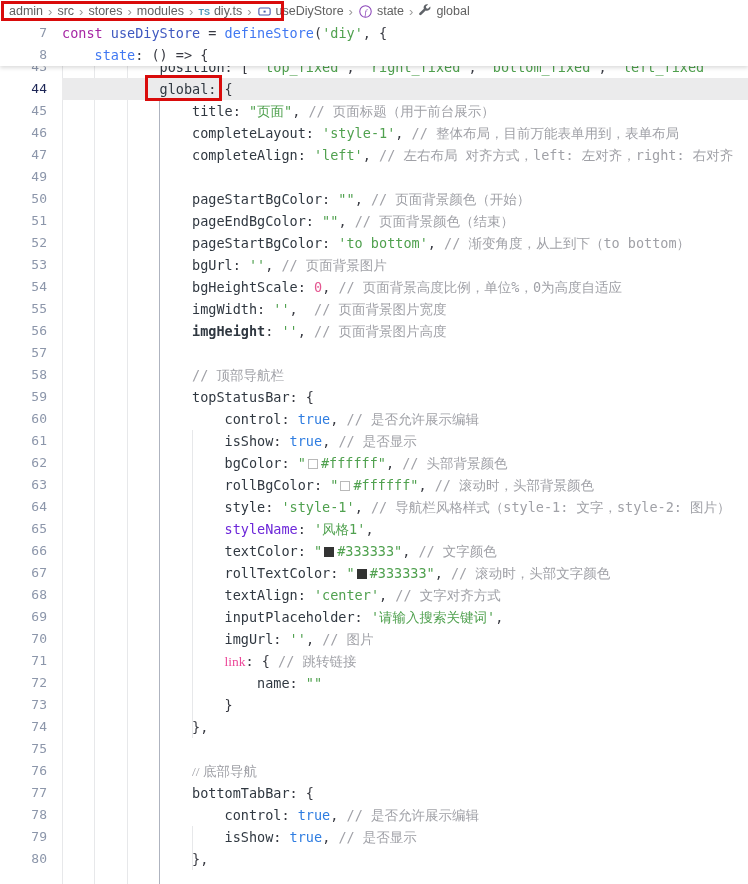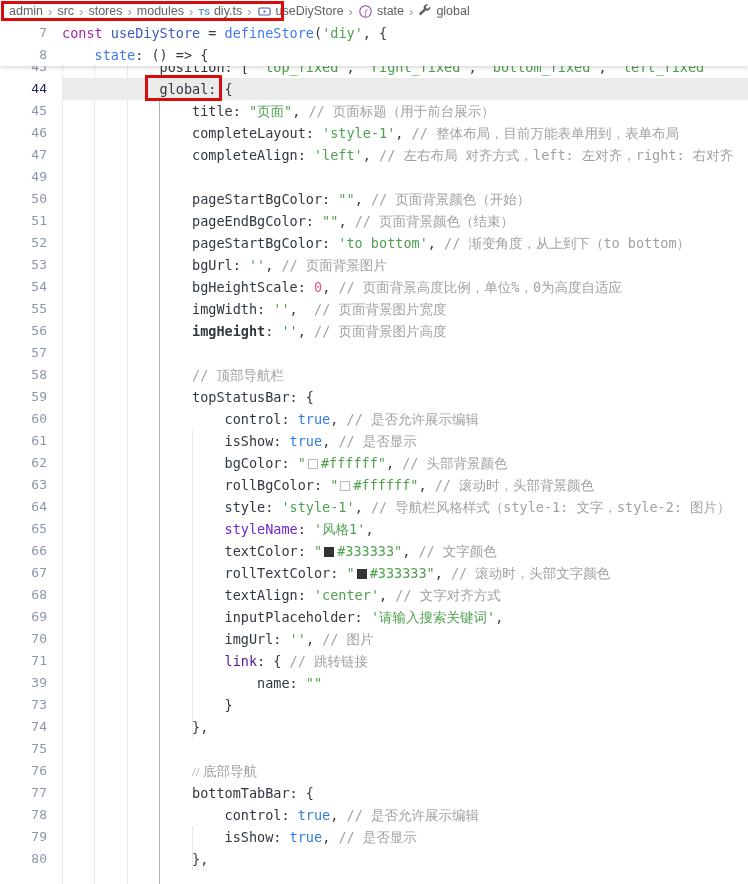--- a/index.html
+++ b/index.html
@@ -218,24 +218,24 @@
       <div class="row">
         <div class="ln">69</div>
         <div class="ct"><span style="color: rgb(56, 58, 66);">                    </span><span style="color: rgb(48, 56, 65);">inputPlaceholder</span><span style="color: rgb(56, 58, 66);">: </span><span style="color: rgb(80, 161, 79);">'请输入搜索关键词'</span><span style="color: rgb(56, 58, 66);">,</span></div>
       </div>
       <div class="row">
         <div class="ln">70</div>
         <div class="ct"><span style="color: rgb(56, 58, 66);">                    </span><span style="color: rgb(48, 56, 65);">imgUrl</span><span style="color: rgb(56, 58, 66);">: </span><span style="color: rgb(80, 161, 79);">''</span><span style="color: rgb(56, 58, 66);">, </span><span style="color: rgb(160, 161, 167);">// 图片</span></div>
       </div>
       <div class="row">
         <div class="ln">71</div>
-        <div class="ct"><span style="color: rgb(56, 58, 66);">                    </span><span style="color: #4c1d95;">link</span><span style="color: rgb(56, 58, 66);">: { </span><span style="color: rgb(160, 161, 167);">// 跳转链接</span></div>
-      </div>
-      <div class="row">
-        <div class="ln">39</div>
+        <div class="ct"><span style="color: rgb(56, 58, 66);">                    </span><span style="color: #ec4899; font-family: Liberation Serif, serif;">link</span><span style="color: rgb(56, 58, 66);">: { </span><span style="color: rgb(160, 161, 167);">// 跳转链接</span></div>
+      </div>
+      <div class="row">
+        <div class="ln">72</div>
         <div class="ct"><span style="color: rgb(56, 58, 66);">                        </span><span style="color: rgb(48, 56, 65);">name</span><span style="color: rgb(56, 58, 66);">: </span><span style="color: rgb(80, 161, 79);">""</span></div>
       </div>
       <div class="row">
         <div class="ln">73</div>
         <div class="ct"><span style="color: rgb(56, 58, 66);">                    </span><span style="color: rgb(56, 58, 66);">}</span></div>
       </div>
       <div class="row">
         <div class="ln">74</div>
         <div class="ct"><span style="color: rgb(56, 58, 66);">                </span><span style="color: rgb(56, 58, 66);">},</span></div>
       </div>

